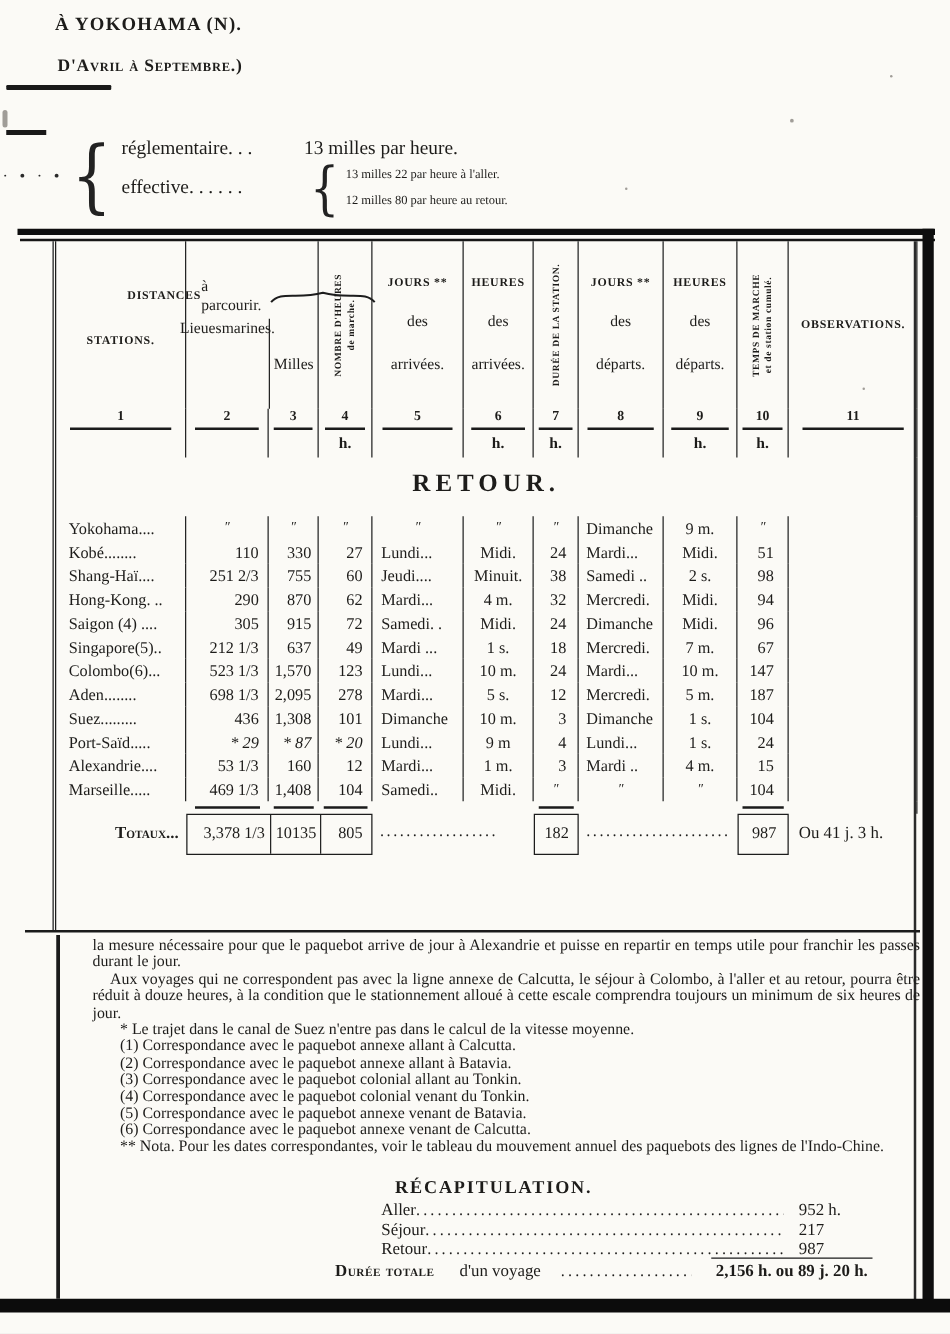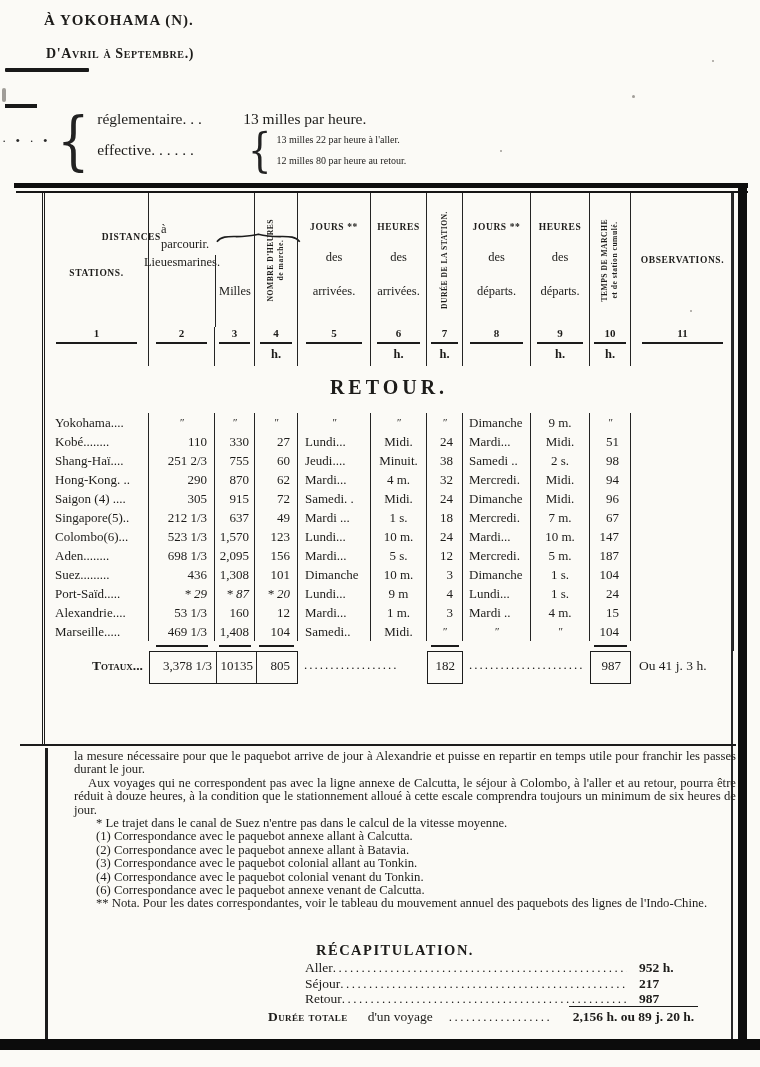--- a/index.html
+++ b/index.html
@@ -92,21 +92,21 @@
   .p-just{text-align:justify;}
   .p-indent{text-indent:14px;}
   .p-note{text-indent:22px;}
   
   .recap-title{left:75px;top:942px;width:640px;text-align:center;font-size:14.5px;font-weight:bold;letter-spacing:1.5px;}
   .recap-items{left:292px;top:960px;width:420px;display:flex;flex-direction:column;margin-left:13px;}
   .recap-row{display:flex;align-items:baseline;font-size:13.5px;line-height:15.5px;}
   .recap-label{white-space:nowrap;}
   .leader{flex:1;overflow:hidden;white-space:nowrap;letter-spacing:2.5px;font-size:13px;}
   .leader::after{content:"....................................................................";}
-  .recap-value{width:86px;text-align:left;padding-left:12px;white-space:nowrap;font-weight:bold;}
+  .recap-value{width:86px;text-align:left;padding-left:12px;white-space:nowrap;}
   .recap-total{left:268px;top:1006px;width:452px;display:flex;align-items:baseline;font-size:13.5px;gap:16px;}
   .tl-caps{font-variant:small-caps;font-weight:600;letter-spacing:.4px;white-space:nowrap;}
   .tl-rest{white-space:nowrap;padding-left:4px;}
   .total-leader{width:104px;overflow:hidden;white-space:nowrap;letter-spacing:2.5px;font-size:13px;}
   .total-leader::after{content:".......................";}
   .recap-total-value{border-top:1.6px solid #1b1b1b;padding:2px 4px 0 4px;font-weight:600;white-space:nowrap;}
 </style>
 </head>
 <body>
 
@@ -322,21 +322,21 @@
         <div class="cell c5">Lundi...</div>
         <div class="cell c6">10 m.</div>
         <div class="cell c7">24</div>
         <div class="cell c8">Mardi...</div>
         <div class="cell c9">10 m.</div>
         <div class="cell c10">147</div>
         <div class="cell c11"></div>
         <div class="cell c1">Aden........</div>
         <div class="cell c2">698 1/3</div>
         <div class="cell c3">2,095</div>
-        <div class="cell c4">156</div>
+        <div class="cell c4">278</div>
         <div class="cell c5">Mardi...</div>
         <div class="cell c6">5 s.</div>
         <div class="cell c7">12</div>
         <div class="cell c8">Mercredi.</div>
         <div class="cell c9">5 m.</div>
         <div class="cell c10">187</div>
         <div class="cell c11"></div>
         <div class="cell c1">Suez.........</div>
         <div class="cell c2">436</div>
         <div class="cell c3">1,308</div>
@@ -408,20 +408,21 @@
   </div>
 
   <div class="abs notes">
     <p class="p-just">la mesure nécessaire pour que le paquebot arrive de jour à Alexandrie et puisse en repartir en temps utile pour franchir les passes durant le jour.</p>
     <p class="p-just p-indent">Aux voyages qui ne correspondent pas avec la ligne annexe de Calcutta, le séjour à Colombo, à l'aller et au retour, pourra être réduit à douze heures, à la condition que le stationnement alloué à cette escale comprendra toujours un minimum de six heures de jour.</p>
     <p class="p-note">* Le trajet dans le canal de Suez n'entre pas dans le calcul de la vitesse moyenne.</p>
     <p class="p-note">(1) Correspondance avec le paquebot annexe allant à Calcutta.</p>
     <p class="p-note">(2) Correspondance avec le paquebot annexe allant à Batavia.</p>
     <p class="p-note">(3) Correspondance avec le paquebot colonial allant au Tonkin.</p>
     <p class="p-note">(4) Correspondance avec le paquebot colonial venant du Tonkin.</p>
+    <p class="p-note">(5) Correspondance avec le paquebot annexe venant de Batavia.</p>
     <p class="p-note">(6) Correspondance avec le paquebot annexe venant de Calcutta.</p>
     <p class="p-just p-note">** Nota. Pour les dates correspondantes, voir le tableau du mouvement annuel des paquebots des lignes de l'Indo-Chine.</p>
   </div>
 
   <div class="abs recap-title">RÉCAPITULATION.</div>
   <div class="abs recap-items">
     <div class="recap-row">
       <span class="recap-label">Aller</span>
       <span class="leader"></span>
       <span class="recap-value">952 h.</span>

